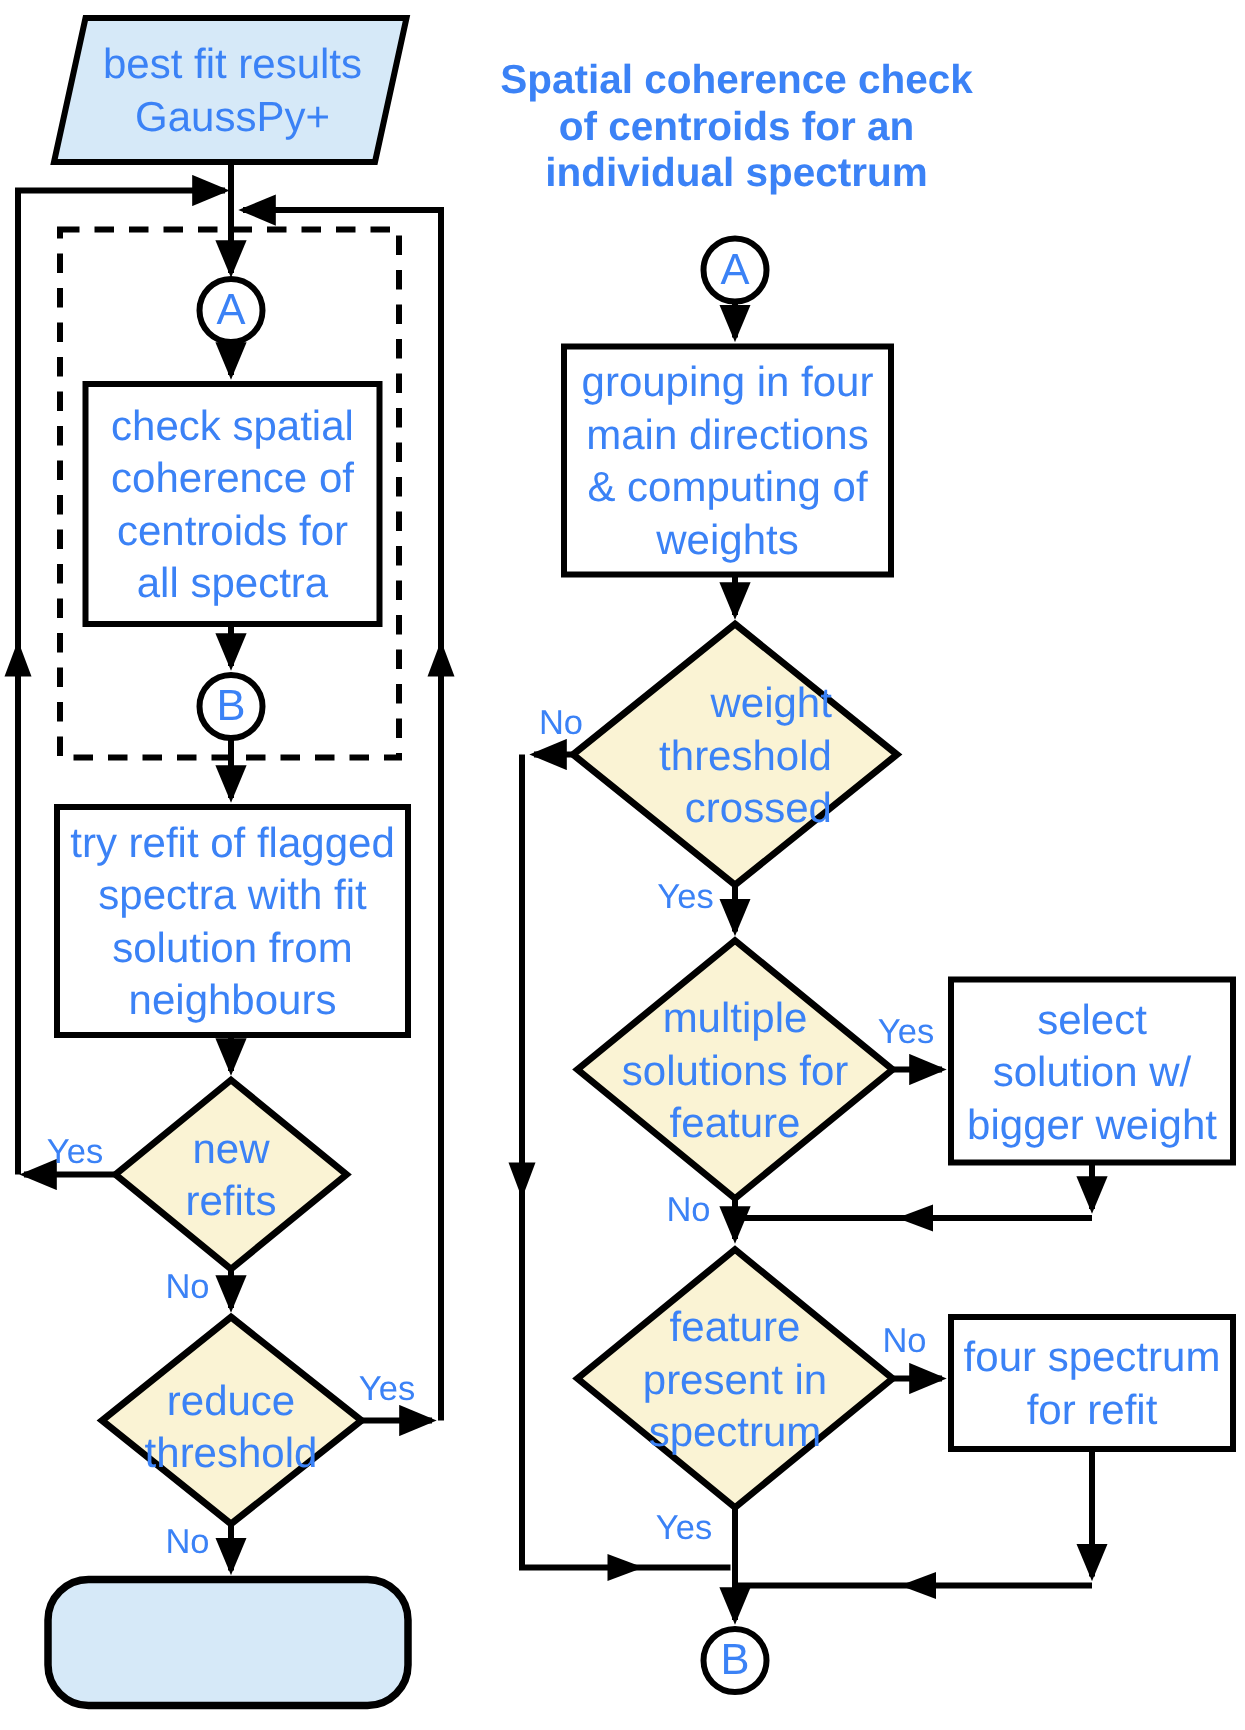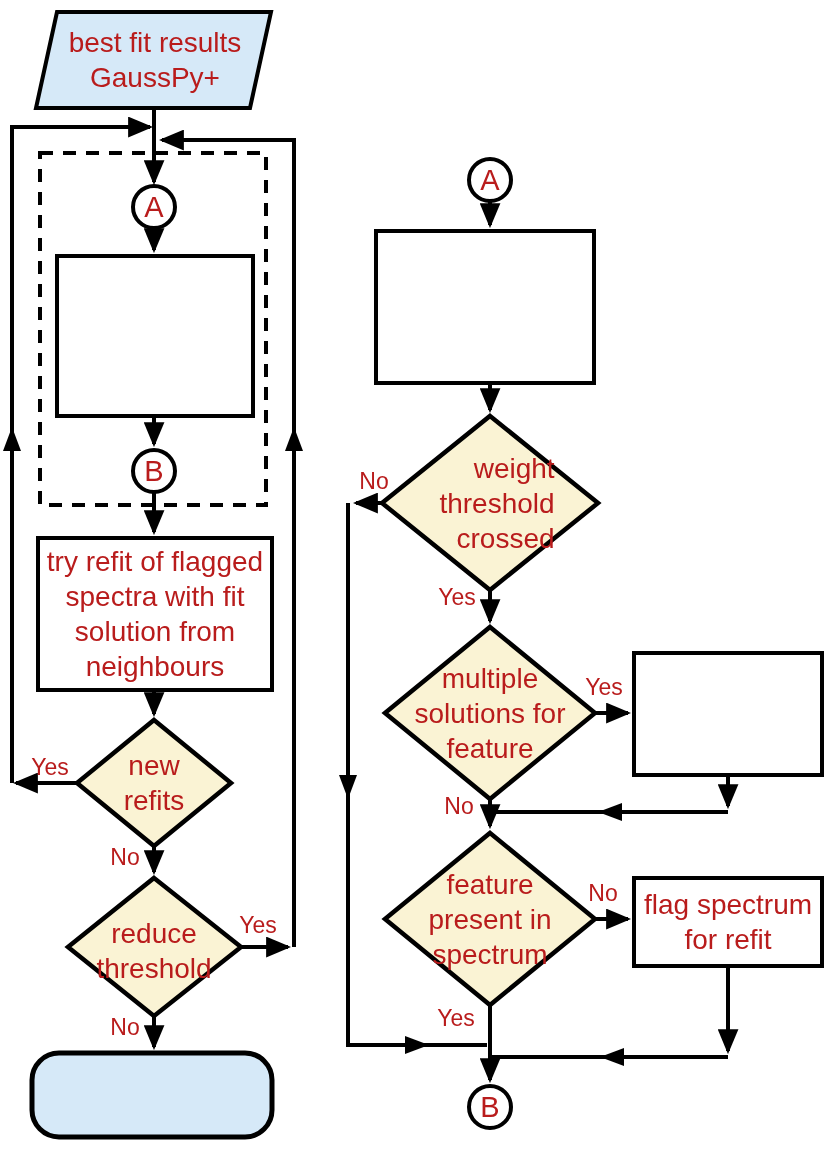--- a/index.html
+++ b/index.html
@@ -22,21 +22,21 @@
   }
   .txt {
     position: absolute;
     display: flex;
     align-items: center;
     justify-content: center;
     text-align: center;
     white-space: pre-line;
     font-size: 28px;
     line-height: 35px;
-    color: #b91c1c;
+    color: #3b82f6;
   }
   .title {
     font-weight: bold;
     font-size: 27px;
     line-height: 31px;
     align-items: flex-start;
   }
   .edge-label {
     font-size: 23px;
     line-height: 30px;
@@ -117,47 +117,61 @@
     <polygon class="shape diamond fill-cream" points="490,627 595,713 490,799 385,713"></polygon>
     <rect class="shape fill-white" x="634" y="653" width="188" height="122"></rect>
     <polygon class="shape diamond fill-cream" points="490,833 595,919 490,1005 385,919"></polygon>
     <rect class="shape fill-white" x="634" y="878" width="188" height="88"></rect>
     <circle class="shape fill-white" cx="490" cy="1107" r="21"></circle>
   </svg>
 
   <div class="txt" style="left:55px; top:14px; width:200px; height:92px;">best fit results
 GaussPy+</div>
   <div class="txt circle-letter" style="left:133px; top:186px; width:42px; height:42px;">A</div>
+  <div class="txt" style="left:57px; top:256px; width:196px; height:160px;">check spatial
+coherence of
+centroids for
+all spectra</div>
   <div class="txt circle-letter" style="left:133px; top:450px; width:42px; height:42px;">B</div>
   <div class="txt" style="left:77px; top:720px; width:154px; height:126px;">new
 refits</div>
   <div class="txt" style="left:38px; top:538px; width:234px; height:152px;">try refit of flagged
 spectra with fit
 solution from
 neighbours</div>
   <div class="txt edge-label" style="left:18px; top:750px; width:64px; height:34px;">Yes</div>
   <div class="txt edge-label" style="left:96px; top:840px; width:58px; height:34px;">No</div>
   <div class="txt" style="left:68px; top:882px; width:172px; height:138px;">reduce
 threshold</div>
   <div class="txt edge-label" style="left:226px; top:908px; width:64px; height:34px;">Yes</div>
   <div class="txt edge-label" style="left:96px; top:1010px; width:58px; height:34px;">No</div>
 
+  <div class="txt title" style="left:333px; top:38px; width:316px; height:100px;">Spatial coherence check
+of centroids for an
+individual spectrum</div>
   <div class="txt circle-letter" style="left:469px; top:159px; width:42px; height:42px;">A</div>
+  <div class="txt" style="left:376px; top:231px; width:218px; height:152px;">grouping in four
+main directions
+&amp; computing of
+weights</div>
   <div class="txt" style="left:397px; top:433px; width:200px; height:140px;text-align:right;">weight
 threshold
 crossed</div>
   <div class="txt edge-label" style="left:344px; top:464px; width:60px; height:34px;">No</div>
   <div class="txt edge-label" style="left:425px; top:580px; width:64px; height:34px;">Yes</div>
   <div class="txt" style="left:390px; top:643px; width:200px; height:140px;">multiple
 solutions for
 feature</div>
   <div class="txt edge-label" style="left:572px; top:670px; width:64px; height:34px;">Yes</div>
   <div class="txt edge-label" style="left:430px; top:789px; width:58px; height:34px;">No</div>
+  <div class="txt" style="left:634px; top:653px; width:188px; height:122px;">select
+solution w/
+bigger weight</div>
   <div class="txt" style="left:390px; top:849px; width:200px; height:140px;">feature
 present in
 spectrum</div>
   <div class="txt edge-label" style="left:574px; top:876px; width:58px; height:34px;">No</div>
   <div class="txt edge-label" style="left:424px; top:1001px; width:64px; height:34px;">Yes</div>
-  <div class="txt" style="left:634px; top:878px; width:188px; height:88px;">flag spectrum
+  <div class="txt" style="left:634px; top:878px; width:188px; height:88px;">four spectrum
 for refit</div>
   <div class="txt circle-letter" style="left:469px; top:1086px; width:42px; height:42px;">B</div>
 
 </div>
 
 </body></html>

